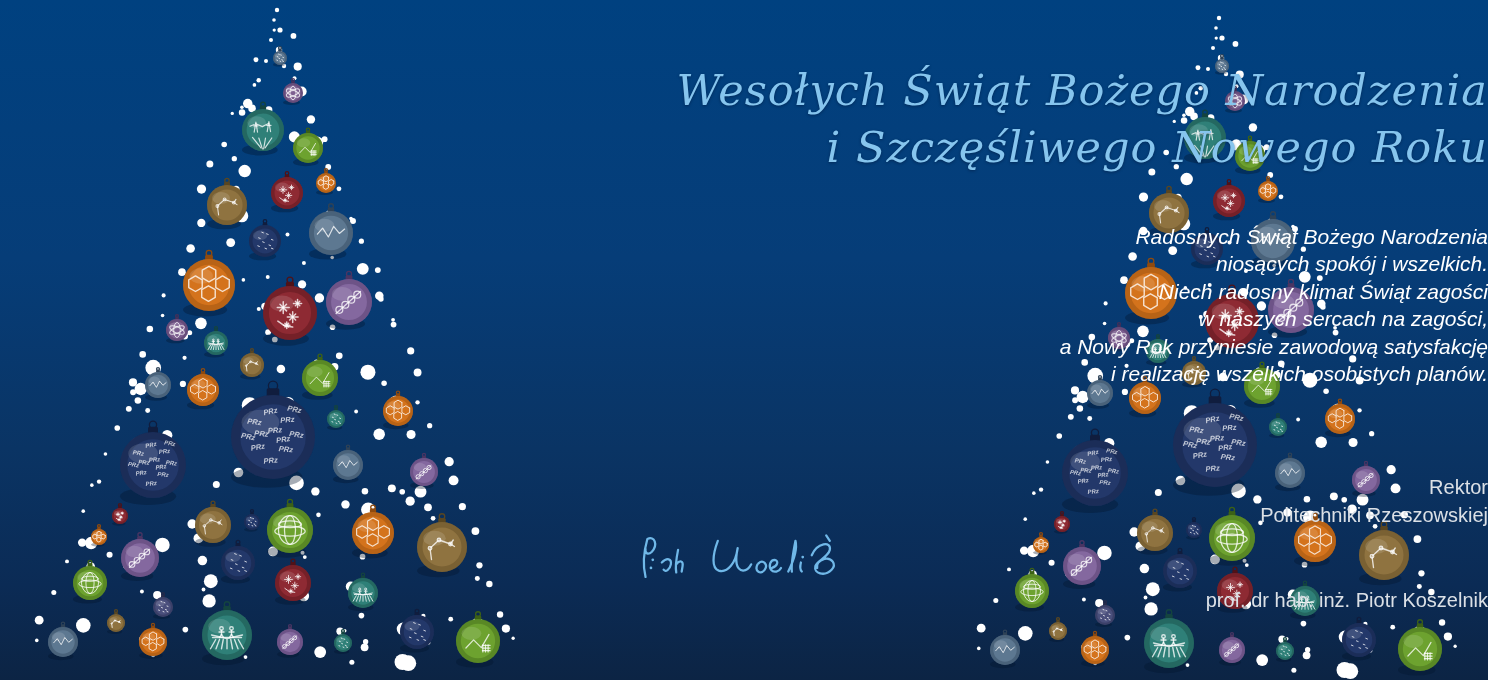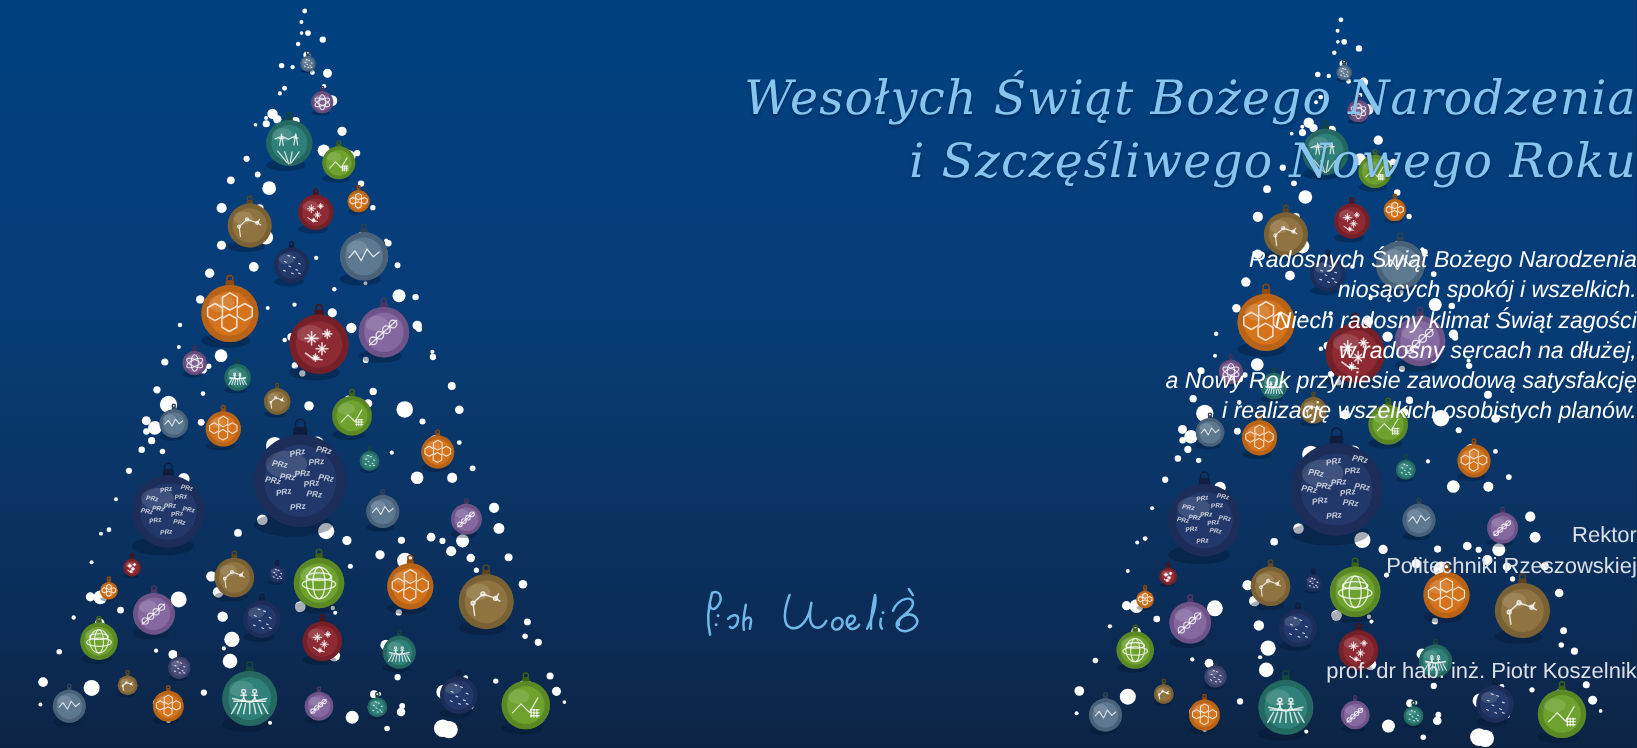--- a/index.html
+++ b/index.html
@@ -29,21 +29,21 @@
   }
   .signoff{
     position:absolute;top:474px;width:100%;
     font-size:20px;line-height:27.5px;
     color:var(--signoff-text,#dbe0e6);
   }
   .signature{width:250px;height:56px;margin:1px auto 0;}
   .signature path{stroke:var(--signature-ink,#70b8e8);fill:none;
     stroke-width:2.5;stroke-linecap:round;stroke-linejoin:round;}
   .signature .ink-dot{fill:var(--signature-ink,#70b8e8);}
-  .name-line{margin-top:11px;}
+  .name-line{margin-top:1px;}
 </style>
 </head>
 <body>
 
 <div class="card">
 
   <div class="tree" style="left: 18px; top: 6px;"><svg width="510" height="676" viewBox="0 0 510 676" xmlns="http://www.w3.org/2000/svg">
         <circle cx="259" cy="4" r="2.2" fill="#ffffff"></circle>
         <circle cx="256" cy="14" r="1.8" fill="#ffffff"></circle>
         <circle cx="262" cy="24" r="2.6" fill="#ffffff"></circle>
@@ -1658,21 +1658,21 @@
 
     <div class="title">
       <div>Wesołych Świąt Bożego Narodzenia</div>
       <div>i Szczęśliwego Nowego Roku</div>
     </div>
 
     <div class="message">
       <div>Radosnych Świąt Bożego Narodzenia</div>
       <div>niosących spokój i wszelkich.</div>
       <div>Niech radosny klimat Świąt zagości</div>
-      <div>w radosny sercach na dłużej,</div>
+      <div>w naszych sercach na zagości,</div>
       <div>a Nowy Rok przyniesie zawodową satysfakcję</div>
       <div>i realizację wszelkich osobistych planów.</div>
     </div>
 
     <div class="signoff">
       <div>Rektor</div>
       <div>Politechniki Rzeszowskiej</div>
 
       <div class="signature">
         <svg width="250" height="56" viewBox="0 0 250 62" xmlns="http://www.w3.org/2000/svg">

